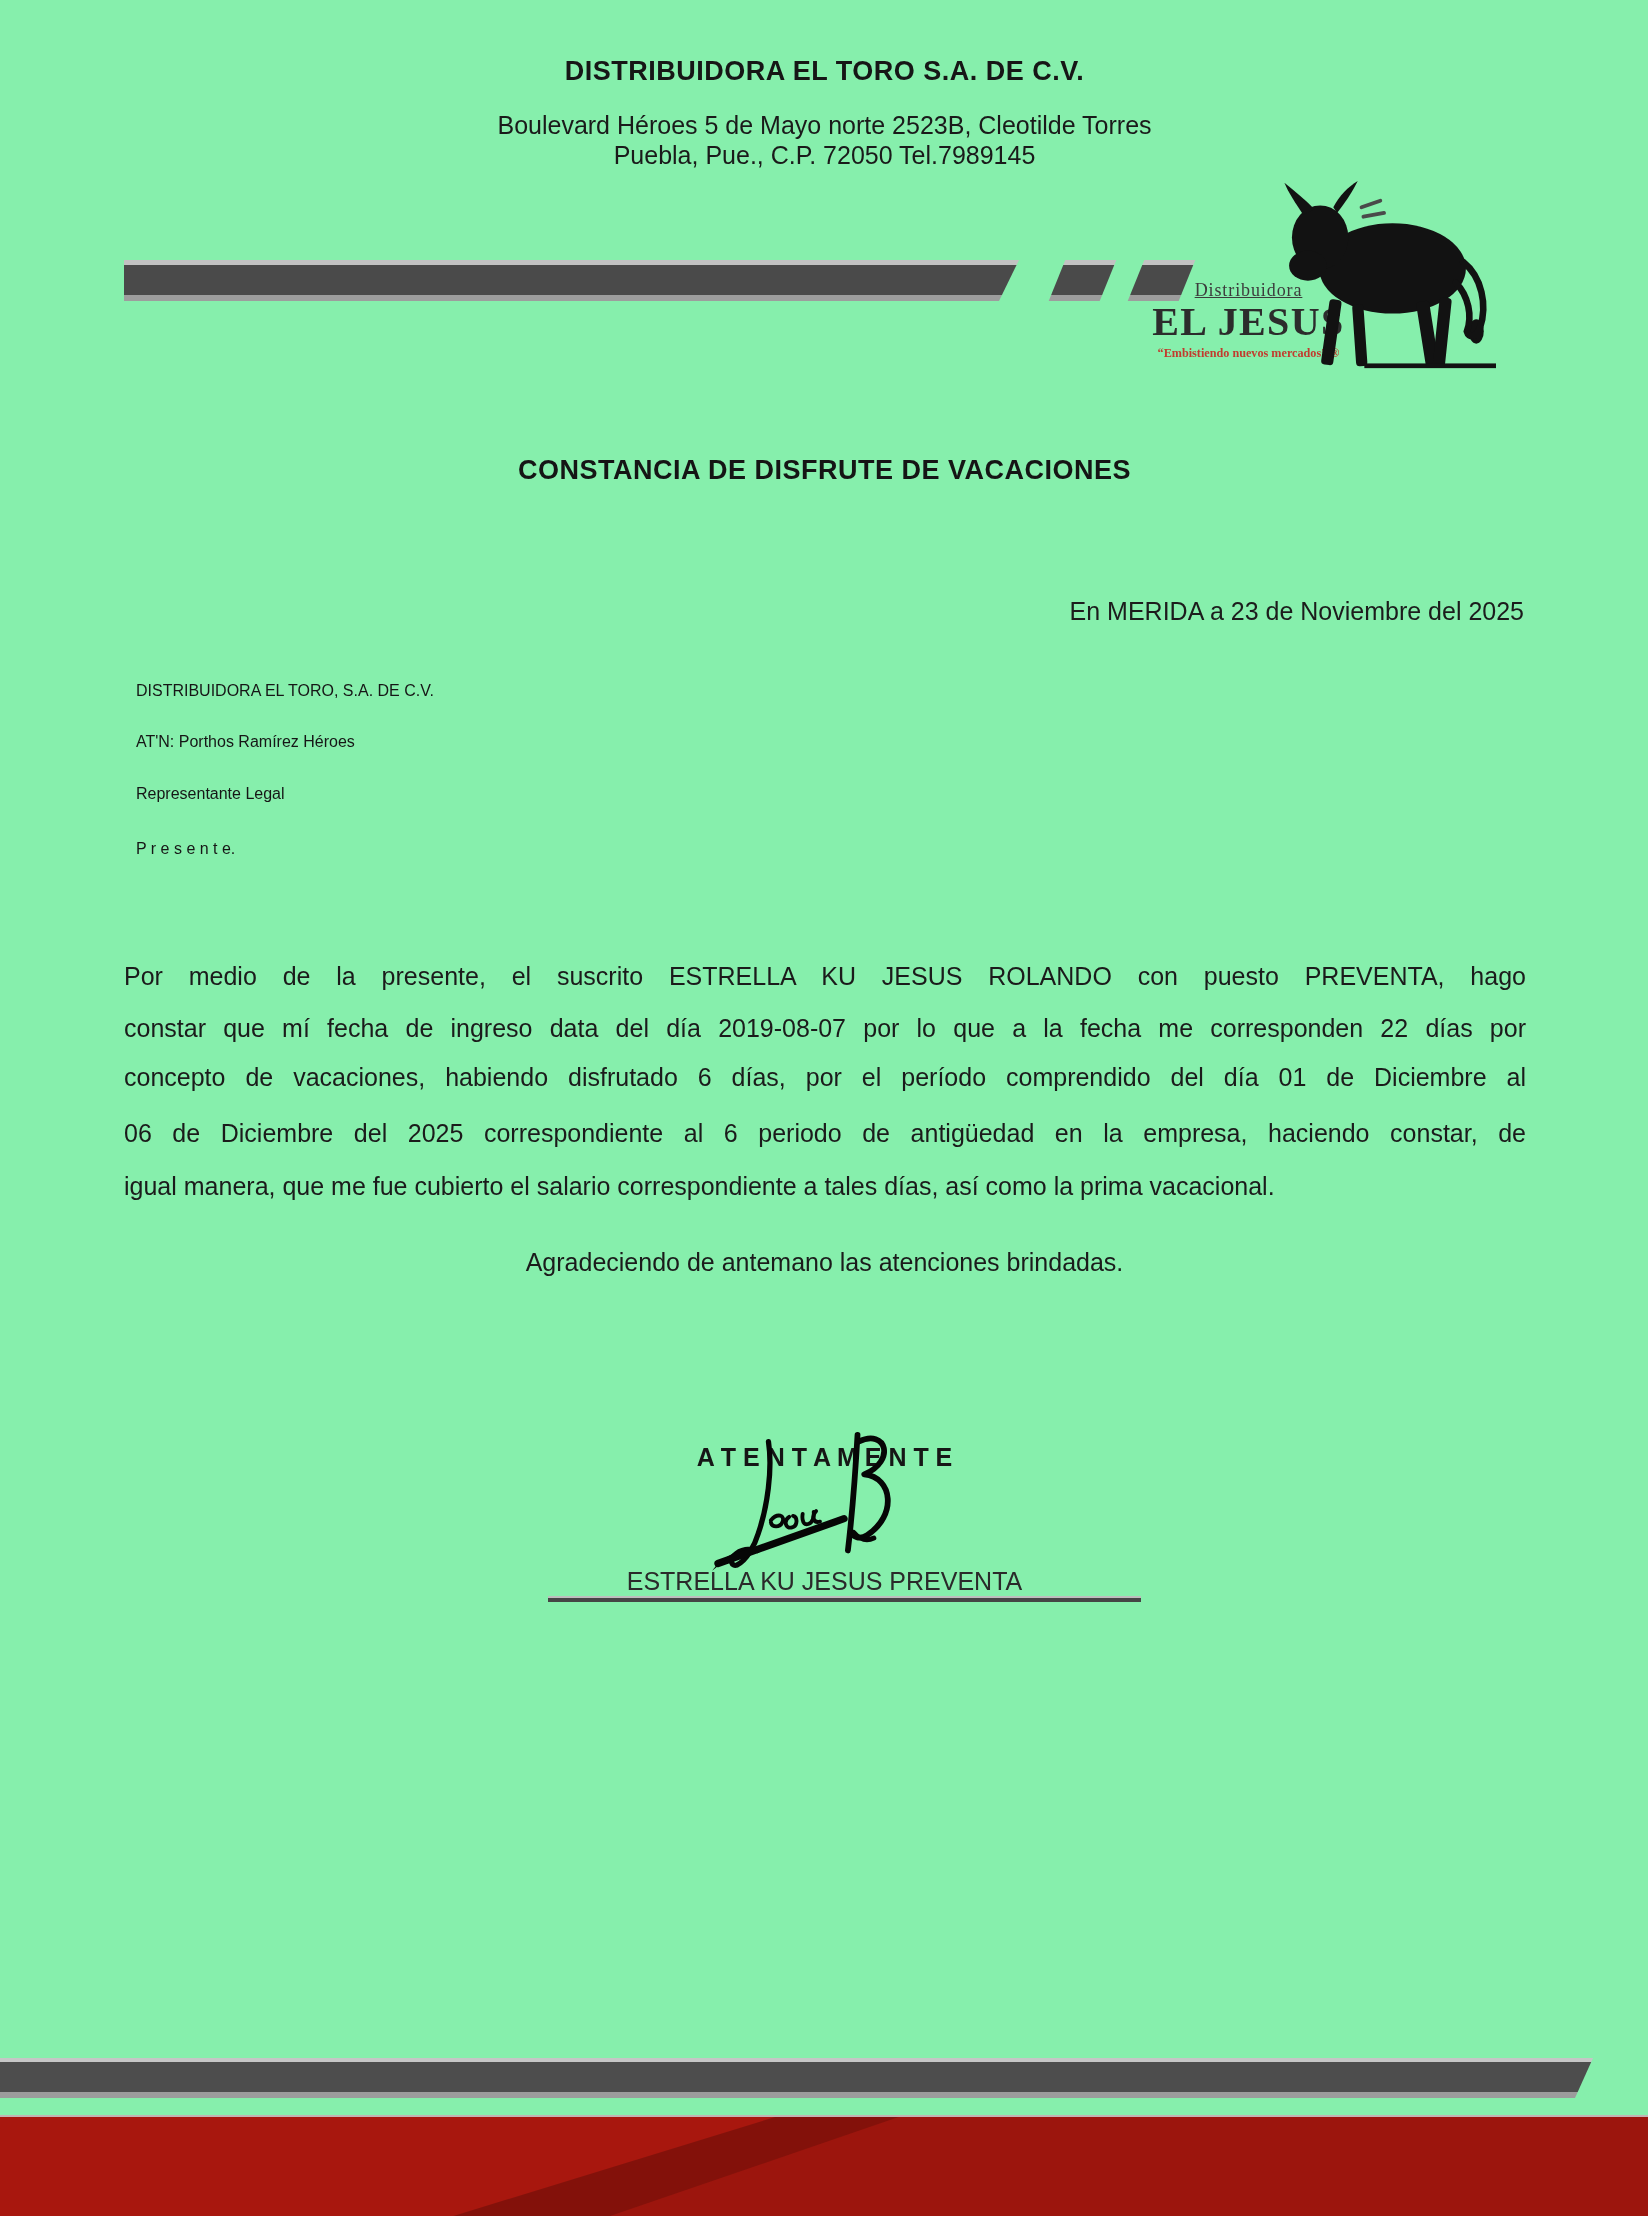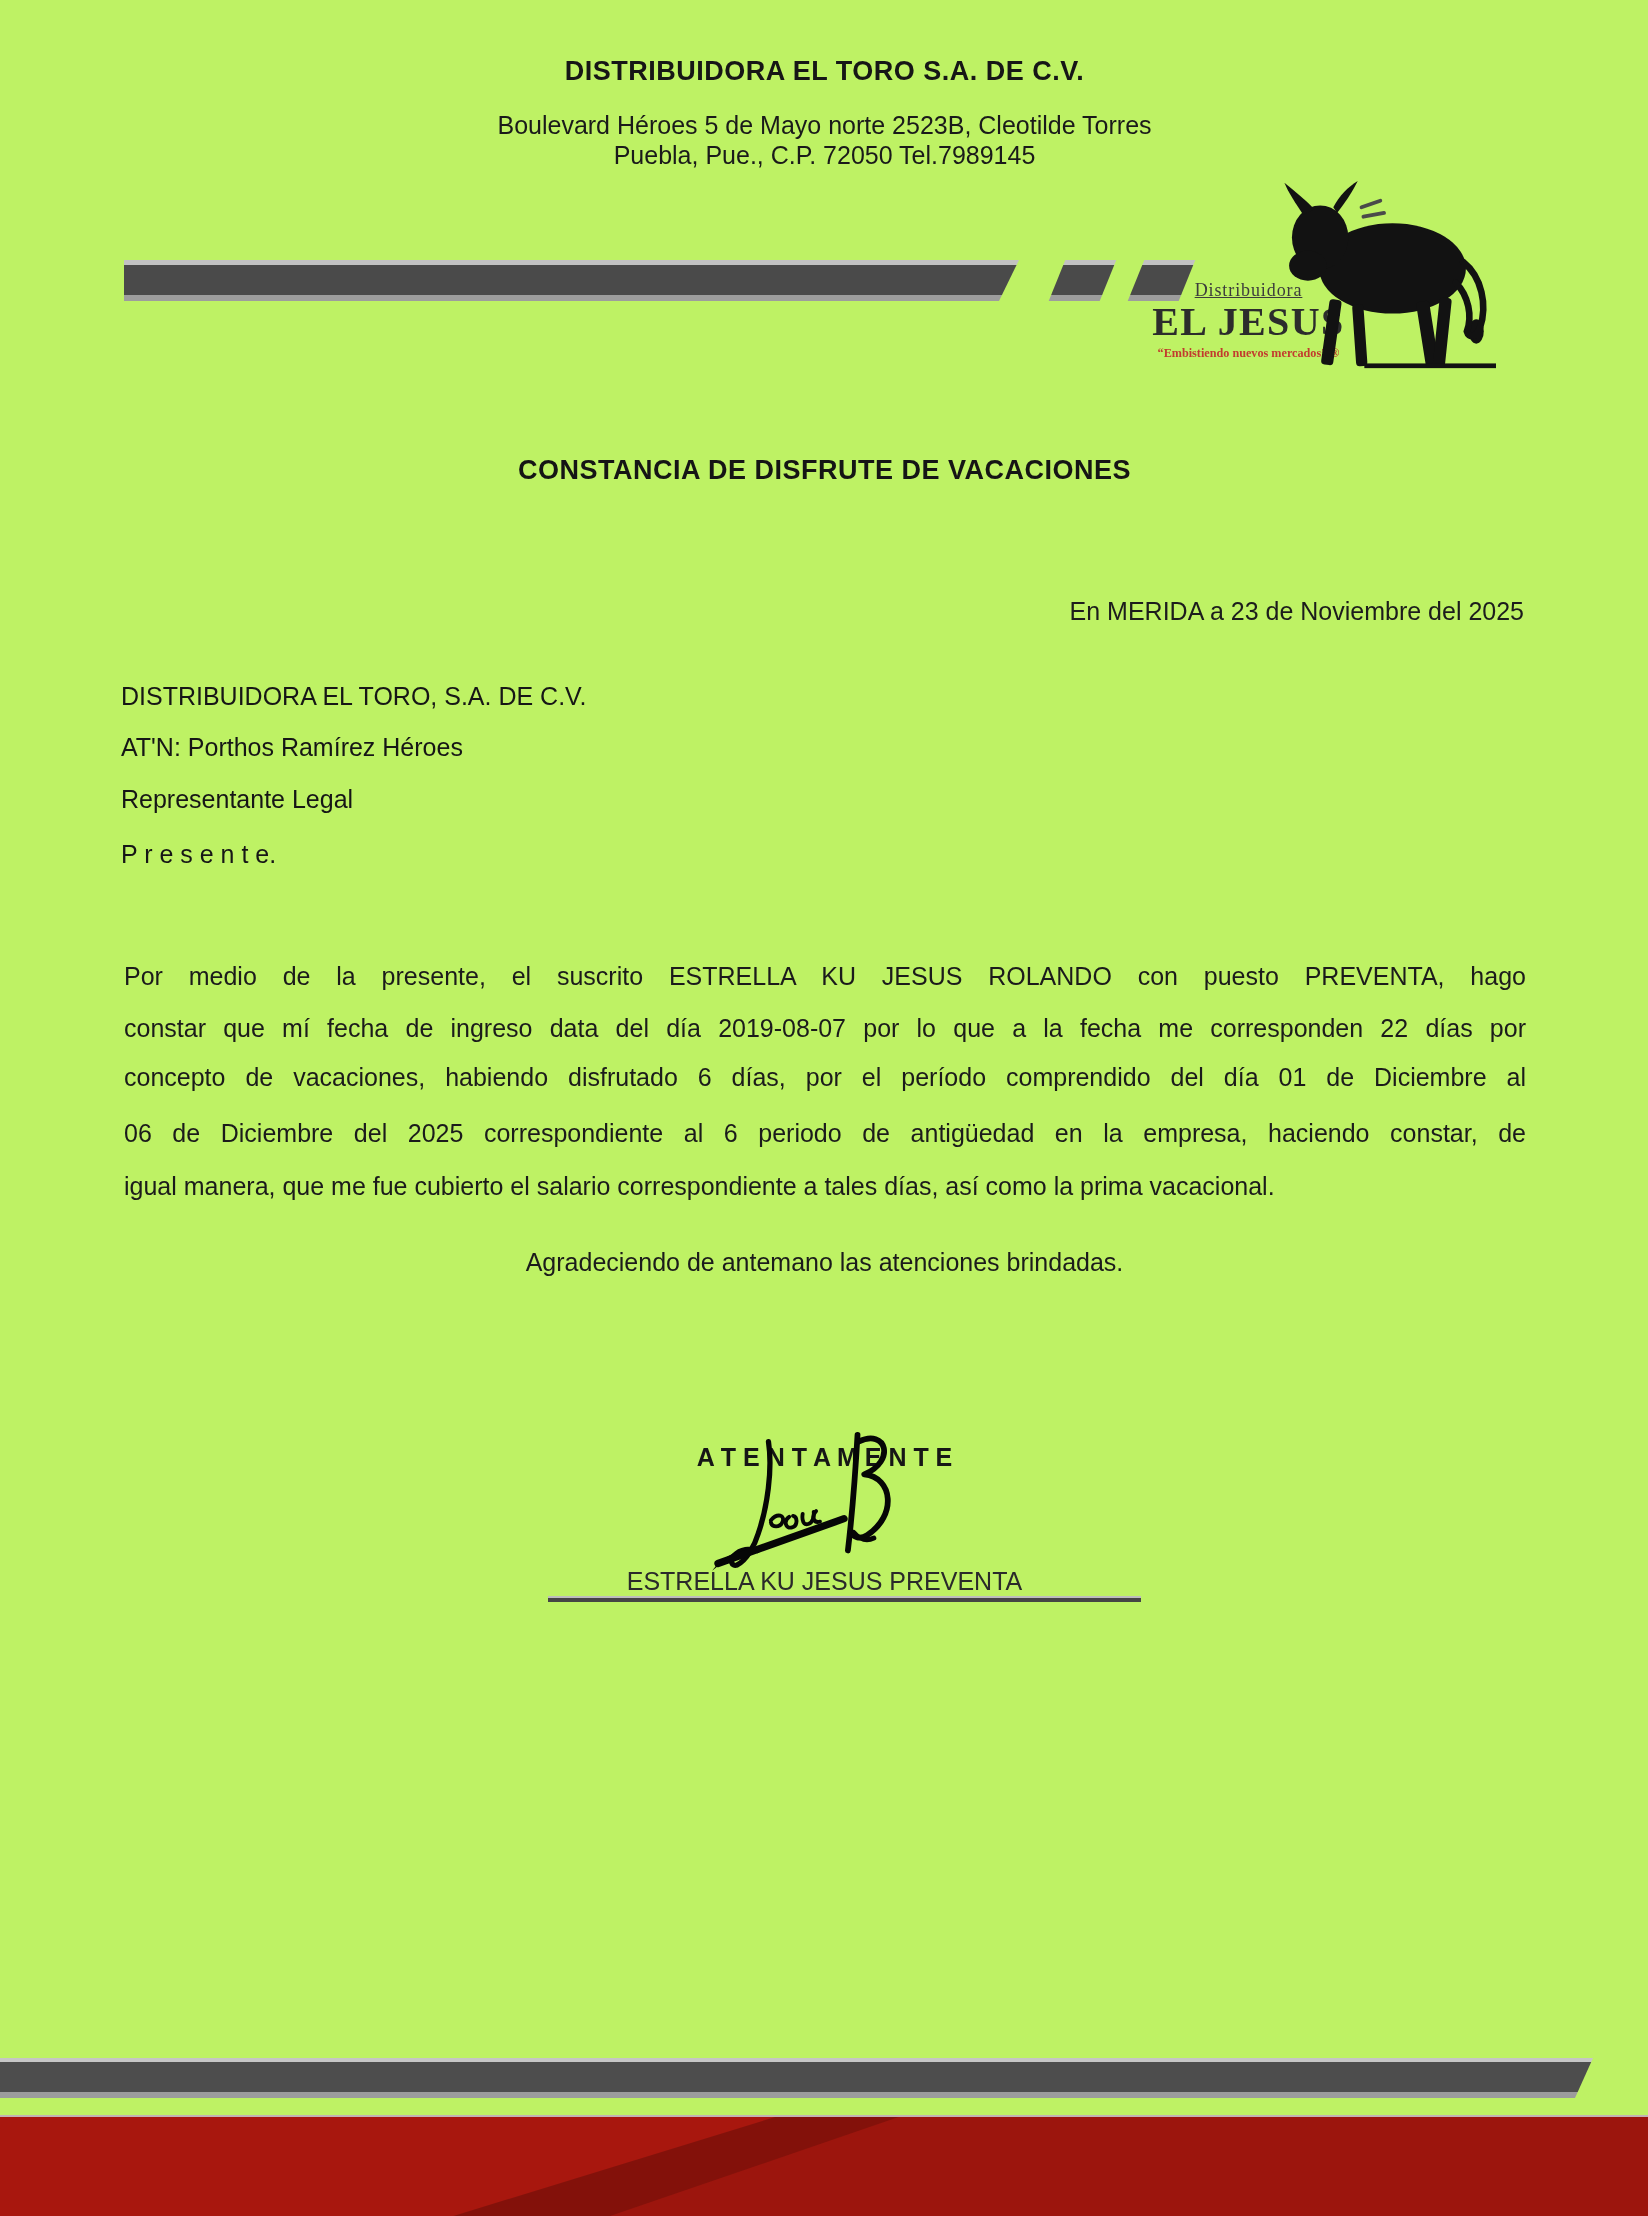--- a/index.html
+++ b/index.html
@@ -1,19 +1,19 @@
 <!DOCTYPE html>
 <html style="font-size:7.5px"><head>
 <meta charset="utf-8">
 <style>
   html,body { margin:0; padding:0; background:#888; }
   .page {
     position:relative;
     width:1649px; height:2216px;
-    background:#bef264;
+    background:#86efac;
     font-family:"Liberation Sans", sans-serif;
     color:#1c1c1c;
     overflow:hidden;
   }
   .abs { position:absolute; }
   .centered { left:0; right:0; text-align:center; }
 
   
   .letterhead-company {
     top:56px; font-size:27px; font-weight:700; letter-spacing:0.5px; color:#161616;
@@ -40,21 +40,21 @@
                font-family:"Liberation Serif", serif; }
   .logo-brand-top { font-size:18px; color:#3c3c3c; letter-spacing:0.9px;text-decoration:underline; }
   .logo-brand-main { font-size:40px; font-weight:700; color:#2c2c2c; letter-spacing:1.4px; line-height:1.05; }
   .logo-tagline { font-size:12.2px; font-weight:700; color:#c23b2e; margin-top:2.8px; }
   .bull { top:179px; left:1275px; width:221px; height:193px; }
 
   
   .doc-title { top:455px; font-size:27px; font-weight:700; letter-spacing:0.5px; color:#151515; }
   .dateline  { top:597px; right:125px; font-size:25px; text-align:center; }
 
-  .recipient-line { left:121px; font-size:25px; color:#161616; }
+  .recipient-line { left:136px; font-size:16px; color:#161616; }
   .r1 { top:682px; }
   .r2 { top:733px; }
   .r3 { top:785px; }
   .r4 { top:840px; }
 
   .body-line {
     left:124px; width:1402px; font-size:25px; color:#1b1b1b;
     text-align:justify; text-align-last:justify; text-justify:inter-word;
     white-space:normal;
   }

